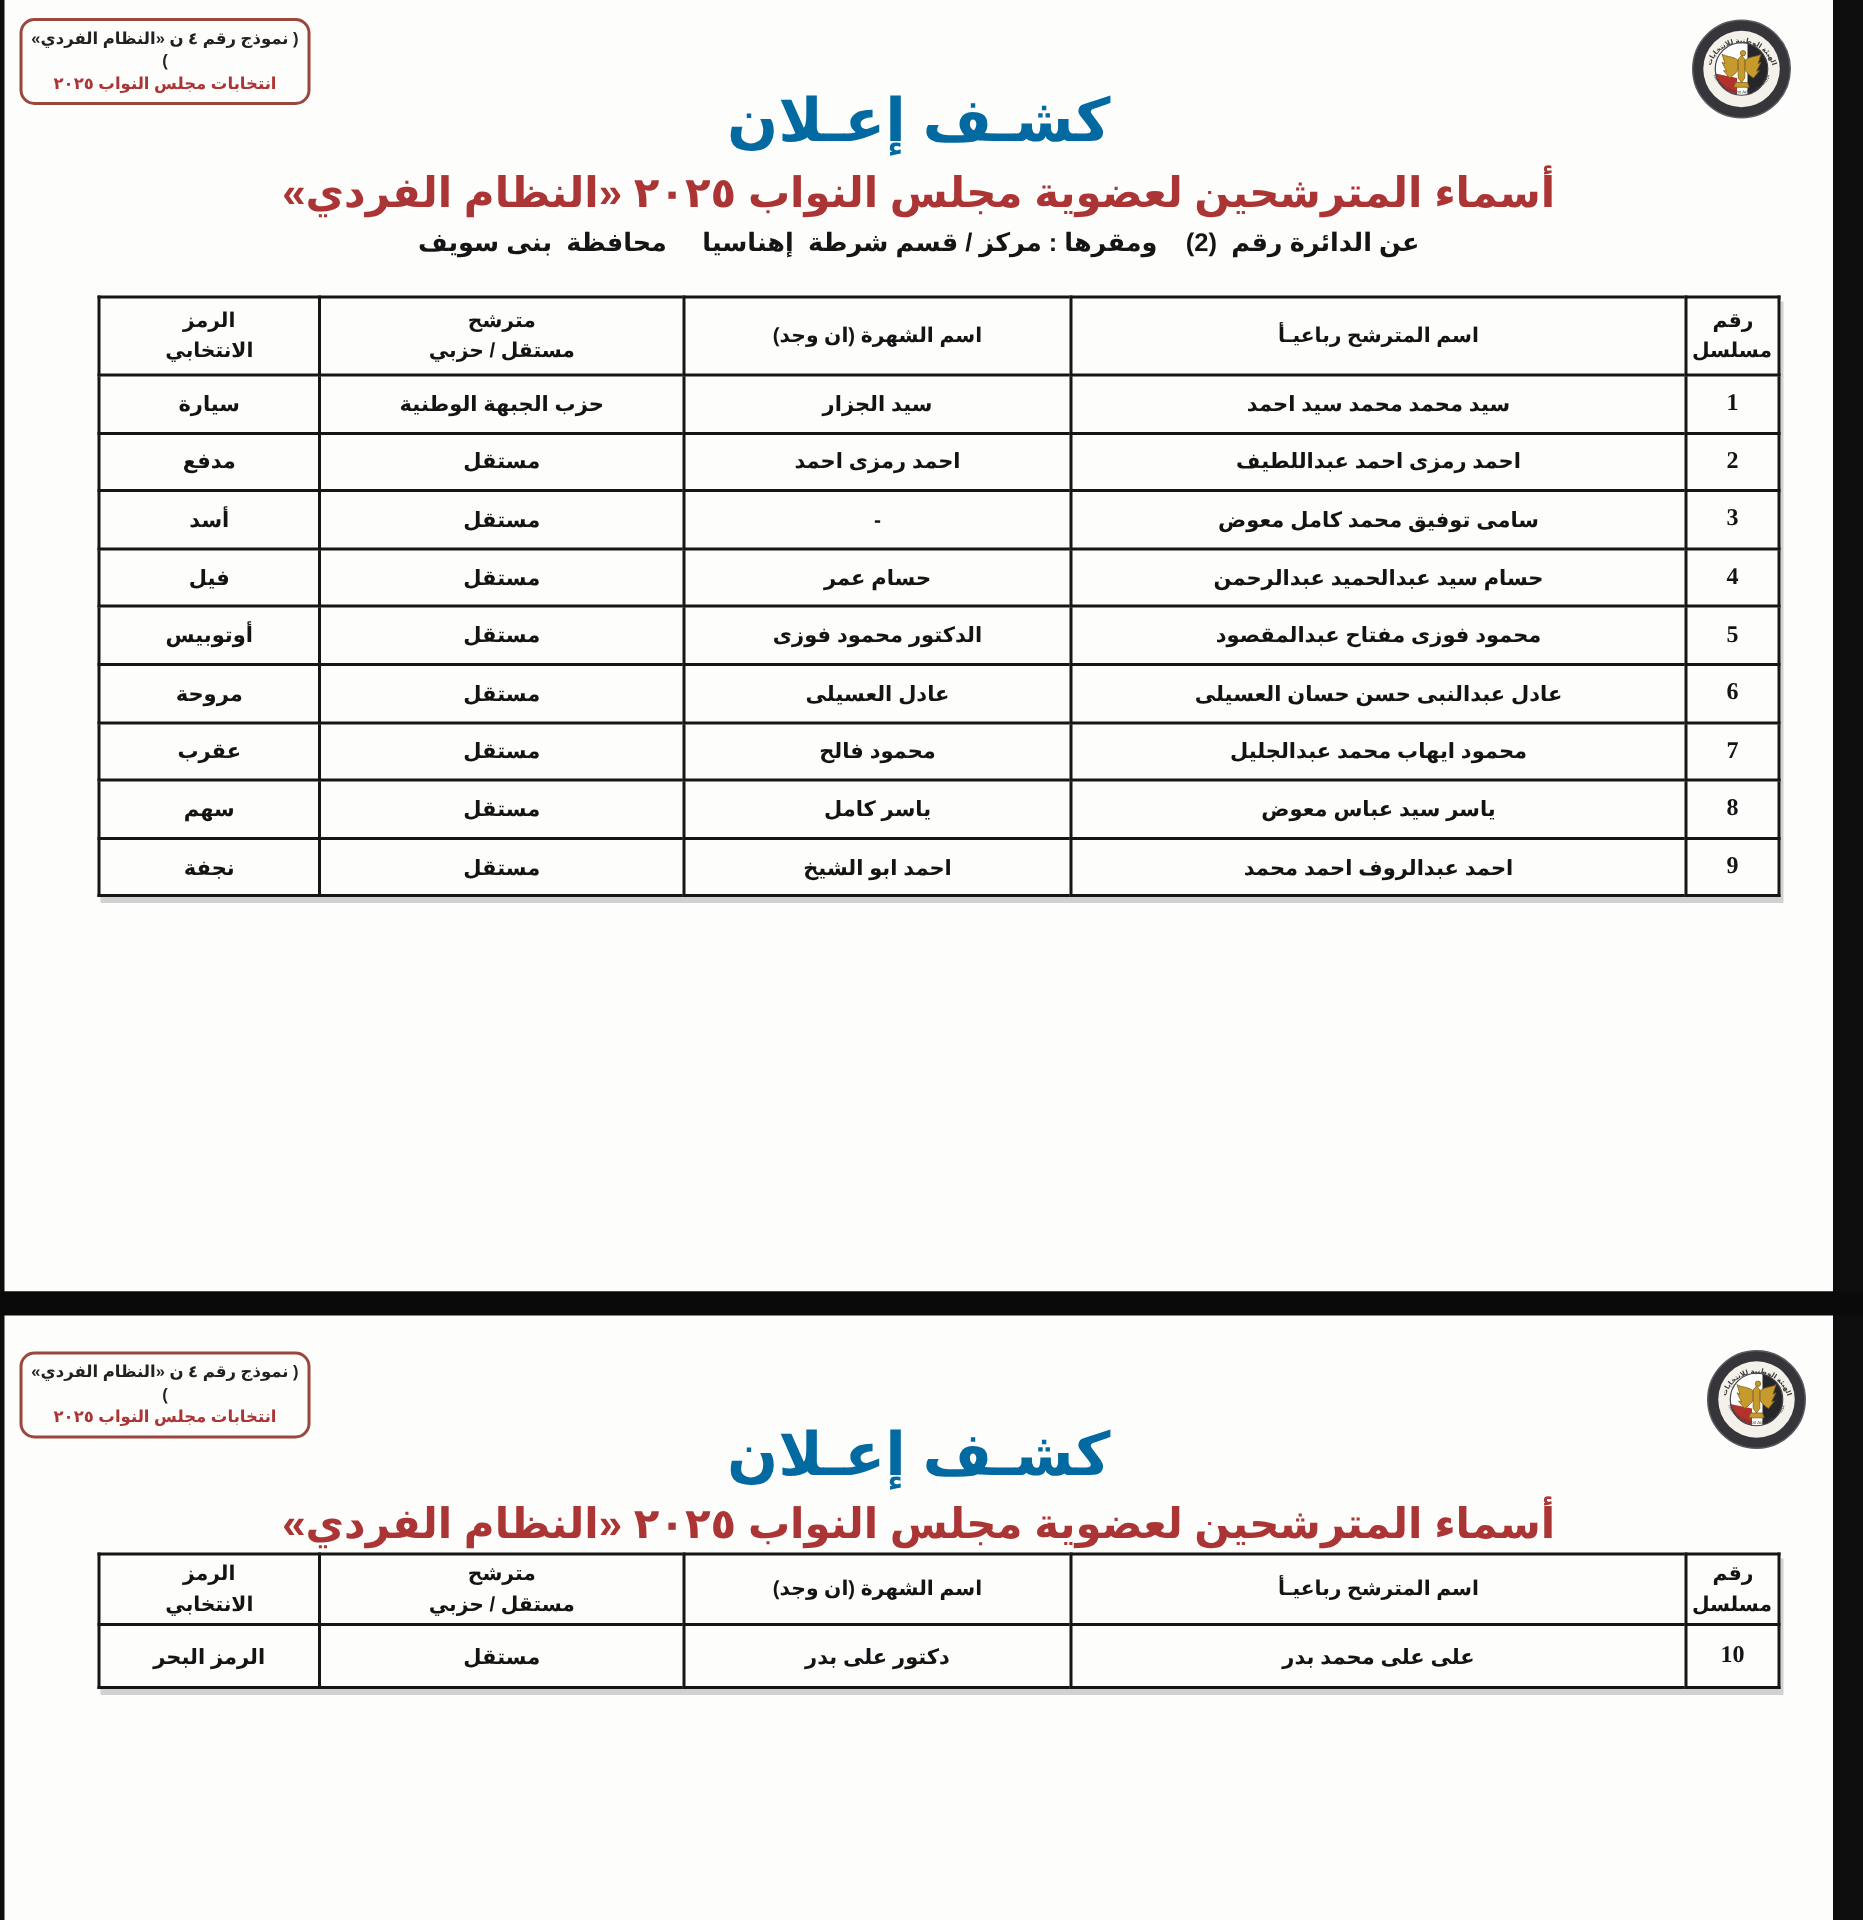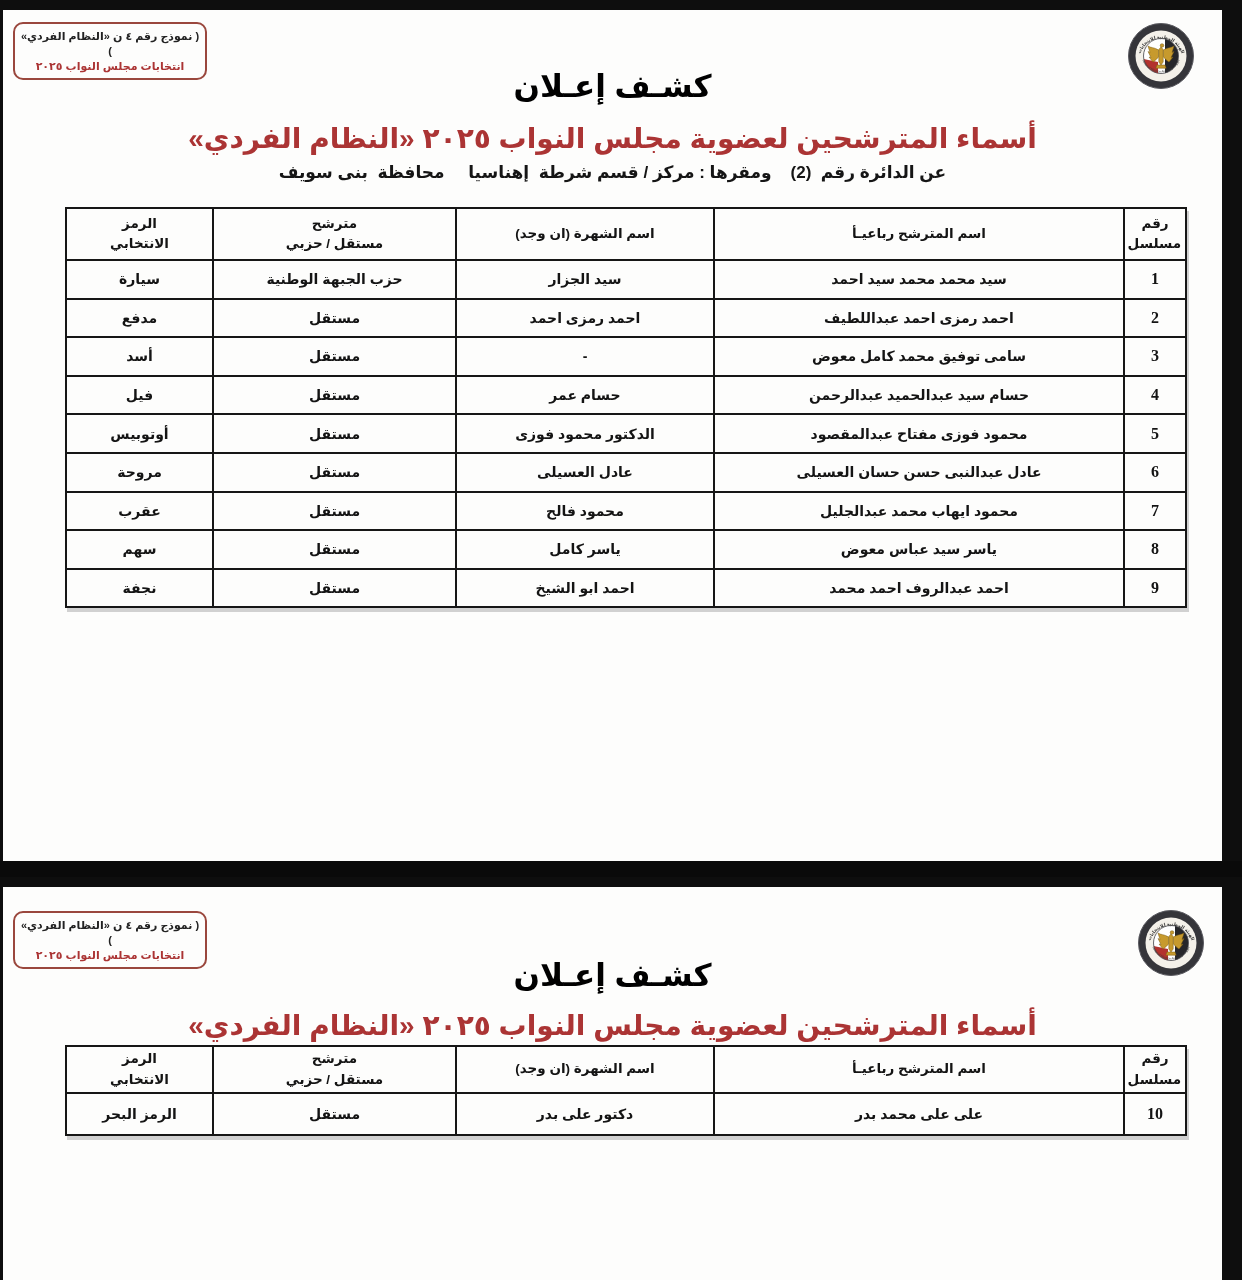--- a/index.html
+++ b/index.html
@@ -2,36 +2,36 @@
 <html lang="ar"><head>
 <meta charset="utf-8">
 <style>
   html,body{margin:0;padding:0;}
   body{
     width:1242px;height:1280px;position:relative;overflow:hidden;
     background:#0e0e0e;
     font-family:"Liberation Sans","DejaVu Sans",sans-serif;
   }
   .page{
-    position:absolute;left:3px;width:1219px;background:#fdfdfc;direction:rtl;margin-top:10px;
+    position:absolute;left:3px;width:1219px;background:#fdfdfc;direction:rtl;
   }
   #page1{top:0;height:861px;}
   #page2{top:877px;height:403px;}
   .separator{position:absolute;left:0;top:861px;width:1242px;height:16px;background:#0a0a0a;}
 
   .stamp{
     position:absolute;width:182px;border:2px solid #9a473d;border-radius:10px;
     padding:5px 4px 4px 4px;text-align:center;direction:rtl;background:#fdfdfc;
   }
   .stamp .l1{font-size:11px;font-weight:bold;color:#222;line-height:1.35;}
   .stamp .l2{font-size:11px;font-weight:bold;color:#ab3434;line-height:1.35;}
 
   .logo{position:absolute;width:68px;height:68px;}
 
-  .title{position:absolute;left:0;right:0;text-align:center;font-weight:bold;color:#000000;font-size:31px;letter-spacing:1px;}
+  .title{position:absolute;left:0;right:0;text-align:center;font-weight:bold;color:#0369a1;font-size:40px;letter-spacing:1px;}
   .subtitle{position:absolute;left:0;right:0;text-align:center;font-weight:bold;color:#ab3434;font-size:28px;}
   .district{position:absolute;left:0;right:0;text-align:center;font-weight:bold;color:#151515;font-size:17px;white-space:pre;}
 
   table.cands{
     position:absolute;left:62px;width:1120px;border-collapse:collapse;direction:rtl;
     table-layout:fixed;background:#fdfdfc;box-shadow:2px 4px 0 rgba(110,110,110,.30);
   }
   table.cands th,table.cands td{
     border:2.5px solid #161616;text-align:center;vertical-align:middle;
     color:#141414;font-weight:bold;padding:0 4px;overflow:hidden;

